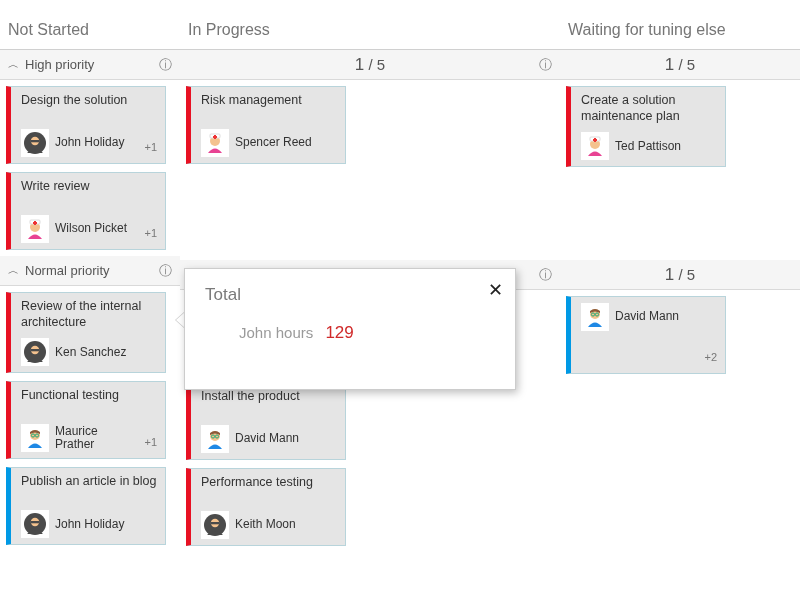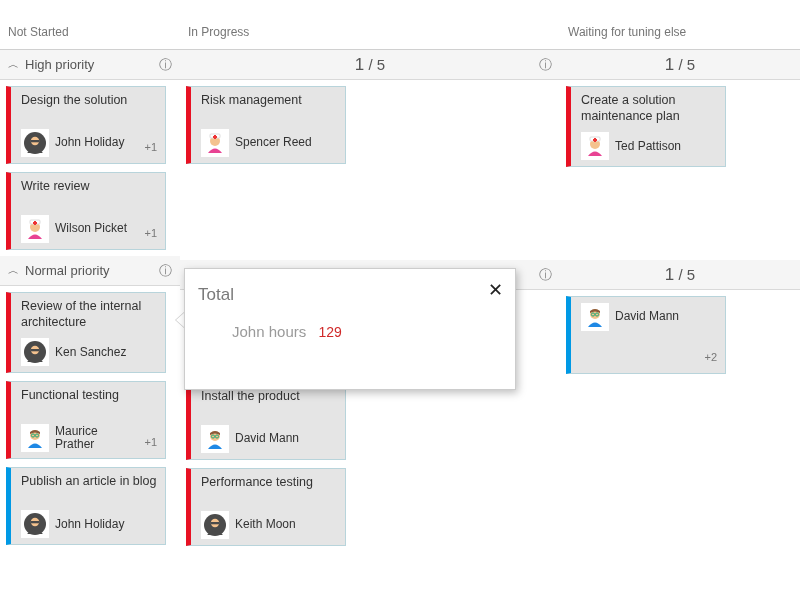--- a/index.html
+++ b/index.html
@@ -2,43 +2,43 @@
 <html><head>
 <meta charset="utf-8">
 <style>
   * { box-sizing: border-box; margin: 0; padding: 0; }
   body { font-family: "Segoe UI", Arial, sans-serif; font-size: 13px; color: #333; background: #fff; width: 800px; height: 600px; overflow: hidden; position: relative; }
   .board { display: flex; width: 100%; }
   .col { display: flex; flex-direction: column; }
   .col-ns { width: 180px; }
   .col-ip { width: 380px; }
   .col-wf { width: 240px; }
-  .col-header { padding: 16px 10px 10px 8px; color: #767676; font-size: 12px; border-bottom: 1px solid #d0d0d0; height: 50px; display:flex; align-items:flex-end;}
+  .col-header { padding: 16px 10px 10px 8px; color: #767676; font-size: 16px; border-bottom: 1px solid #d0d0d0; height: 50px; display:flex; align-items:flex-end;}
   .swimlane-head { height: 30px; background: #f5f5f5; border-bottom: 1px solid #d9d9d9; display: flex; align-items: center; font-size: 13px; color: #555; position: relative; }
   .swimlane-head .chev { margin: 0 6px 0 8px; font-size: 11px; color:#555;}
   .swimlane-head .info { position: absolute; right: 8px; color:#888; font-size:13px;}
   .swimlane-head.centered { justify-content: center; }
   .limit { font-size: 15px; color:#555; }
   .limit .big { font-size: 17px; }
   .cards { padding: 6px 6px 6px 6px; display:flex; flex-direction:column; gap:8px;}
   .cards-row { padding:6px; display:flex; gap:8px; }
   .card { background: #e5e5e5; border-top:1px solid #b8d4db; border-right:1px solid #b8d4db; border-bottom:1px solid #b8d4db; width: 160px; position: relative; padding: 6px 6px 6px 10px; min-height: 78px; display:flex; flex-direction:column; justify-content:space-between;}
   .card.red { border-left: 5px solid #e81123; }
   .card.blue { border-left: 5px solid #0099e5; }
   .card .title { font-size: 12.5px; color:#333; line-height:1.25; padding-bottom:8px;}
   .card .meta { display:flex; align-items:center; gap:6px;}
   .card .name { font-size:12px; color:#333; line-height:1.1; max-width:80px;}
   .card .plus { position:absolute; right:8px; bottom:10px; font-size:11px; color:#777;}
   .avatar { width:28px; height:28px; background:#fff; display:flex; align-items:center; justify-content:center;}
   .avatar svg { width:24px; height:24px; }
   
-  .popup { position:absolute; left:184px; top:268px; width:332px; height:122px; background:#fff; border:1px solid #ccc; box-shadow:2px 3px 8px rgba(0,0,0,.25); padding:16px 18px 10px 13px;}
+  .popup { position:absolute; left:184px; top:268px; width:332px; height:122px; background:#fff; border:1px solid #ccc; box-shadow:2px 3px 8px rgba(0,0,0,.25); padding:16px 18px 10px 20px;}
   .popup .ptitle { color:#7a7a7a; font-size:17px; margin-bottom:18px;}
   .popup .pline { font-size:15px; color:#9a9a9a; padding-left:34px;}
-  .popup .pval { color:#d02a2a; font-size:14px; padding-left:8px;}
+  .popup .pval { color:#d02a2a; font-size:17px; padding-left:8px;}
   .popup .close { position:absolute; right:12px; top:10px; font-size:18px; color:#222; cursor:pointer;}
   .popup-arrow { position:absolute; left:176px; top:312px; width:0;height:0; border-top:8px solid transparent; border-bottom:8px solid transparent; border-right:9px solid #fff; filter: drop-shadow(-1px 0 0 #ccc);}
 </style>
 </head>
 <body>
 
 <svg width="0" height="0" style="position:absolute">
   <defs>
     <g id="av-dark">
       <circle cx="12" cy="12" r="11" fill="#4a4a4a"></circle>

